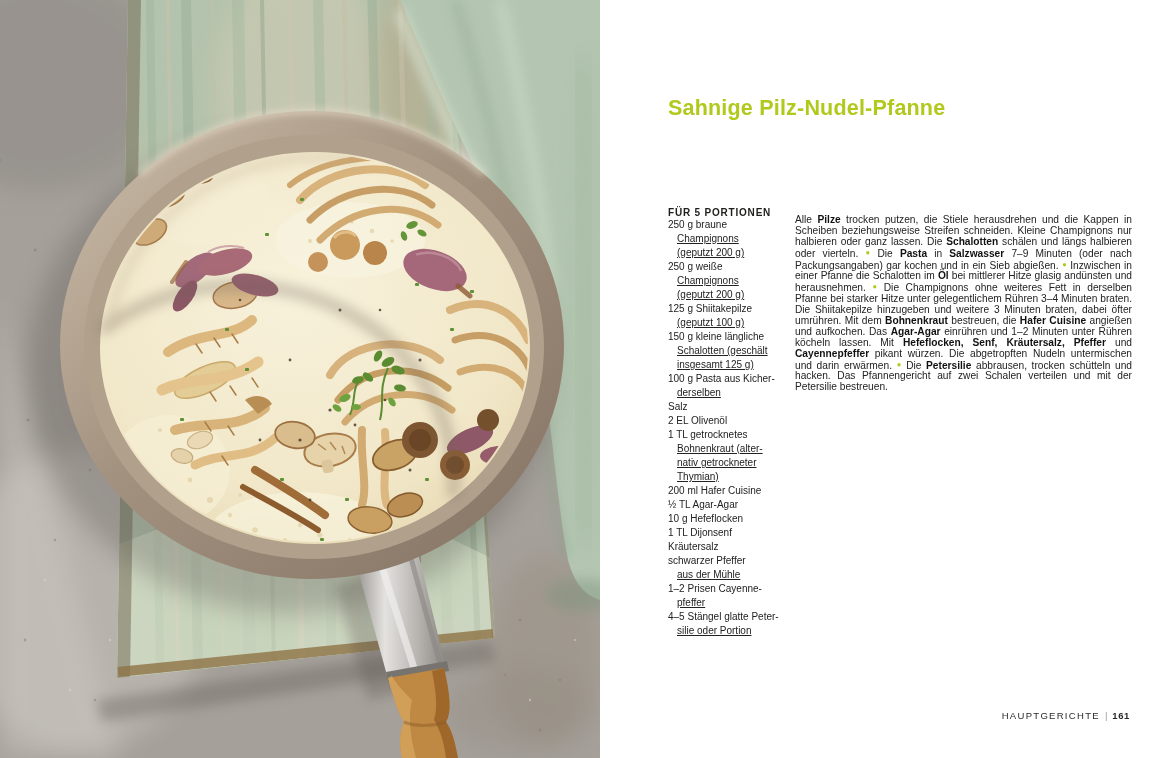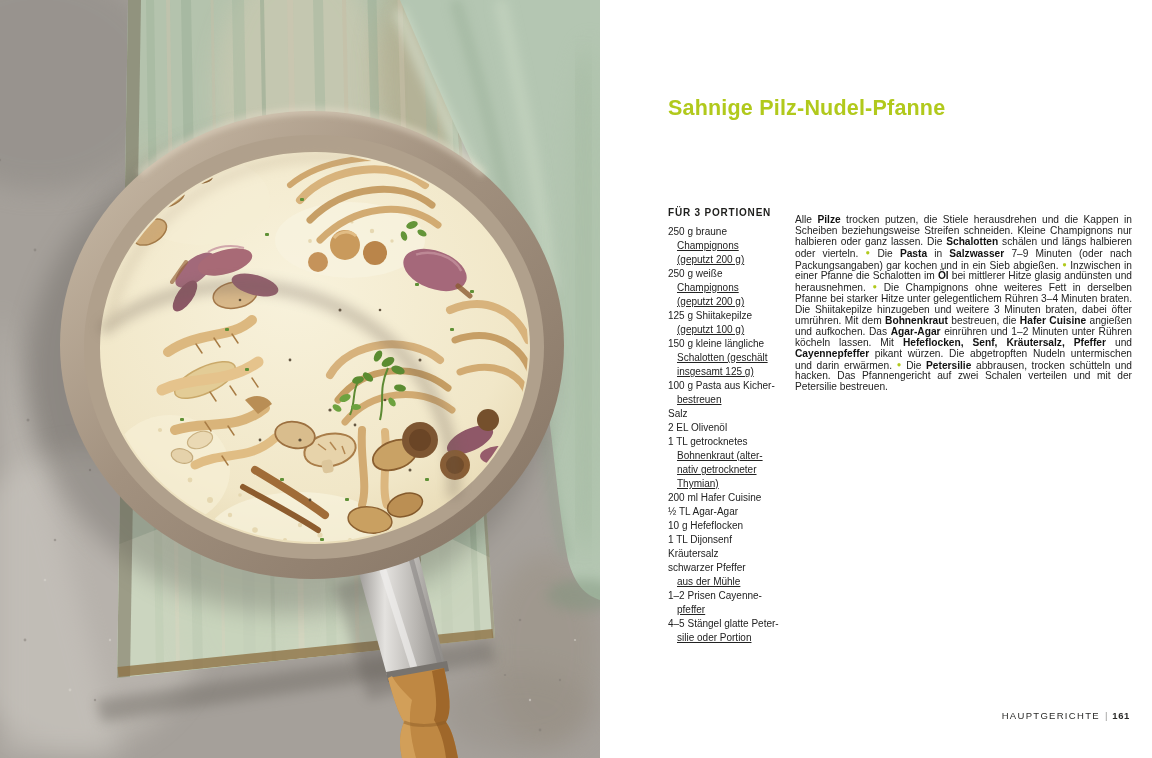--- a/index.html
+++ b/index.html
@@ -7,21 +7,21 @@
   html,body{width:1152px;height:758px;overflow:hidden;background:#fff;}
   body{font-family:"Liberation Sans", sans-serif;color:var(--ink);}
   .spread{position:relative;width:1152px;height:542px;background:#f9a8d4;}
   .photo-page{position:absolute;left:0;top:0;width:600px;height:758px;overflow:hidden;}
   .photo-page svg{display:block;}
   .text-page{position:absolute;left:600px;top:0;width:552px;height:758px;background:#fff;}
   .recipe-title{position:absolute;left:68px;top:96px;font-size:21.5px;font-weight:700;
     letter-spacing:.2px;color:var(--accent);white-space:nowrap;}
   .col-header{font-size:10px;font-weight:700;letter-spacing:.8px;color:var(--ink);white-space:nowrap;}
   .ing-col{position:absolute;left:68px;top:207px;width:130px;}
-  .ing-list{margin-top:7px;}
+  .ing-list{}
   .ing-line{font-size:10px;line-height:14px;white-space:nowrap;color:#222;}
   .ing-line.cont{padding-left:9px;text-decoration:underline;}
   .inst-col{position:absolute;left:195px;top:207px;width:337px;}
   .time{margin-left:12px;}
   .inst-body{margin-top:7px;font-size:10.2px;line-height:11px;text-align:justify;color:#222;}
   .inst-body b{font-weight:700;color:#111;}
   .dot{color:var(--accent);font-size:7.5px;margin:0 3px;vertical-align:1.5px;}
   .nutrition{margin-top:3px;font-size:10px;line-height:14px;color:var(--gray);}
   .footer{position:absolute;right:22px;bottom:37px;font-size:9.5px;letter-spacing:1.3px;
     color:#2a2a28;white-space:nowrap;}
@@ -344,35 +344,35 @@
         <path d="M453,498 A215,196 0 0 0 101,331" stroke="#6e6054" stroke-width="13" fill="none" opacity=".3" filter="url(#b6)"></path>
         <path d="M110,320 A215,196 0 0 1 360,160" stroke="#b9a88d" stroke-width="10" fill="none" opacity=".3" filter="url(#b6)"></path>
       </g>
     </svg>
   </div>
 
   <div class="text-page">
     <h1 class="recipe-title">Sahnige Pilz-Nudel-Pfanne</h1>
 
     <div class="ing-col">
-      <div class="col-header">FÜR 3 PORTIONEN</div>
+      <div class="col-header">FÜR 5 PORTIONEN</div>
       <div class="ing-list">
           <div class="ing-line">250 g braune</div>
           <div class="ing-line cont">Champignons</div>
           <div class="ing-line cont">(geputzt 200 g)</div>
           <div class="ing-line">250 g weiße</div>
           <div class="ing-line cont">Champignons</div>
           <div class="ing-line cont">(geputzt 200 g)</div>
           <div class="ing-line">125 g Shiitakepilze</div>
           <div class="ing-line cont">(geputzt 100 g)</div>
           <div class="ing-line">150 g kleine längliche</div>
           <div class="ing-line cont">Schalotten (geschält</div>
           <div class="ing-line cont">insgesamt 125 g)</div>
           <div class="ing-line">100 g Pasta aus Kicher-</div>
-          <div class="ing-line cont">bestreuen</div>
+          <div class="ing-line cont">derselben</div>
           <div class="ing-line">Salz</div>
           <div class="ing-line">2 EL Olivenöl</div>
           <div class="ing-line">1 TL getrocknetes</div>
           <div class="ing-line cont">Bohnenkraut (alter-</div>
           <div class="ing-line cont">nativ getrockneter</div>
           <div class="ing-line cont">Thymian)</div>
           <div class="ing-line">200 ml Hafer Cuisine</div>
           <div class="ing-line">½ TL Agar-Agar</div>
           <div class="ing-line">10 g Hefeflocken</div>
           <div class="ing-line">1 TL Dijonsenf</div>

